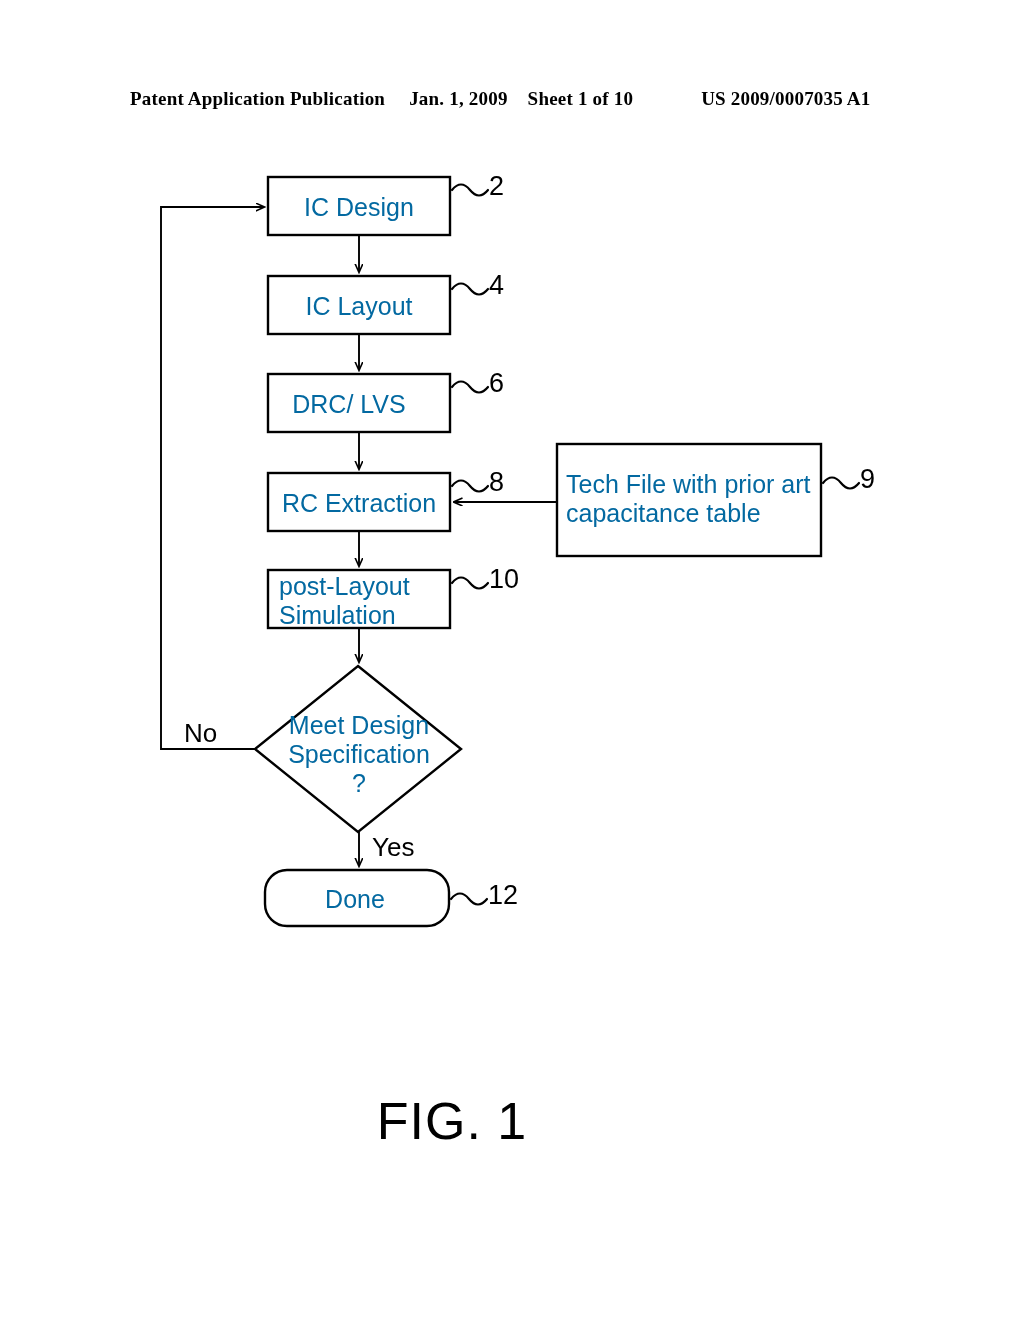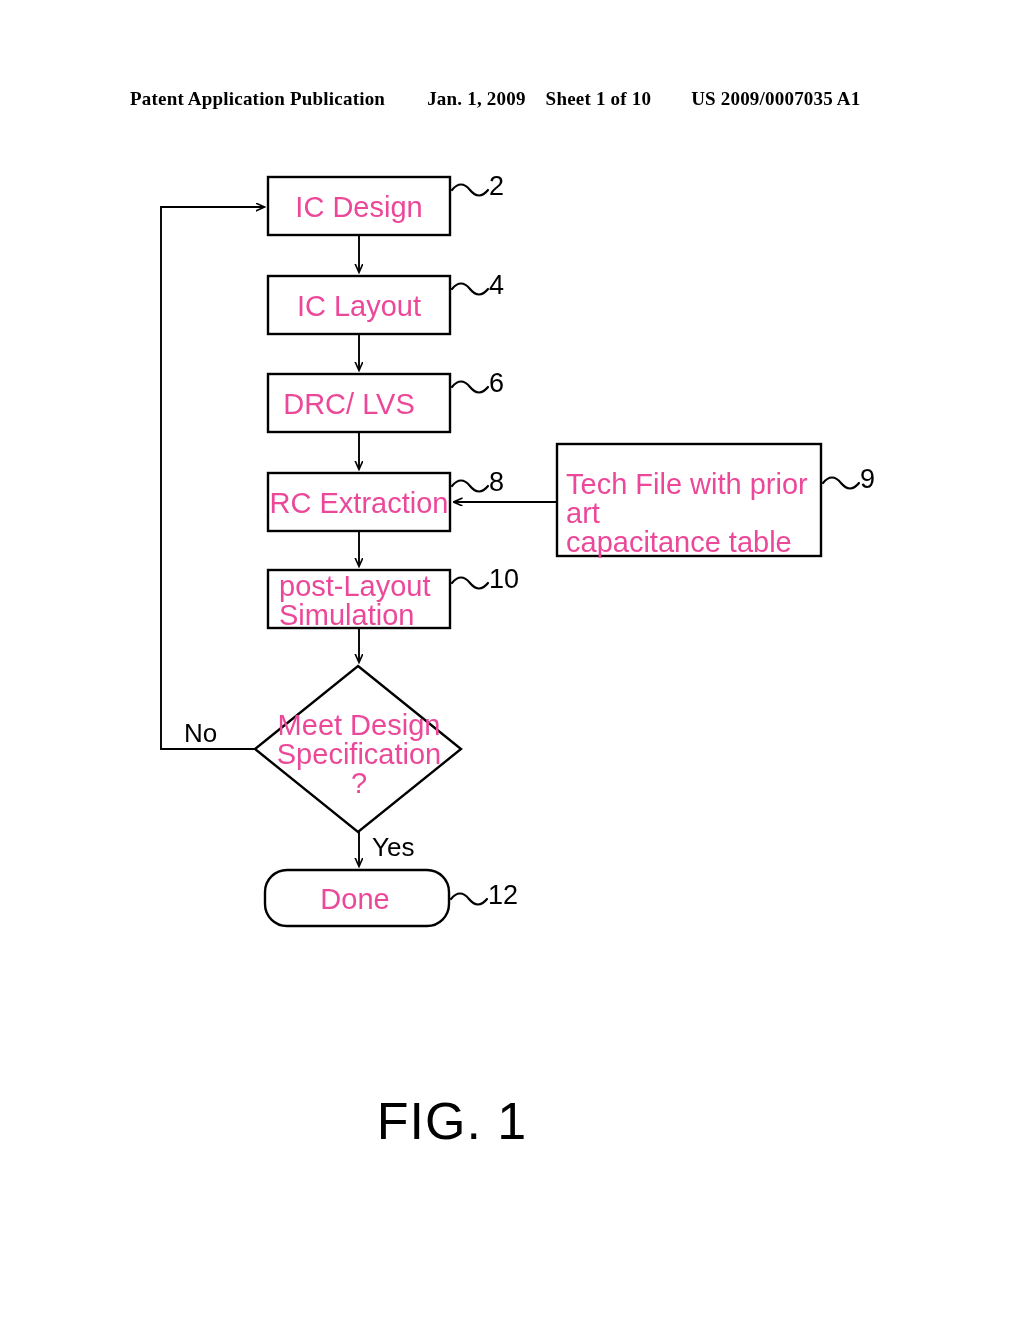--- a/index.html
+++ b/index.html
@@ -30,23 +30,23 @@
     height: 26px;
     font-family: "Liberation Serif", serif;
     font-weight: bold;
     font-size: 19px;
     letter-spacing: 0.2px;
     white-space: nowrap;
     display: flex;
     align-items: baseline;
   }
   .hdr-pub   { }
-  .hdr-date  { margin-left: 42px; }
+  .hdr-date  { margin-left: 24px; }
   .hdr-sheet { margin-left: 20px; }
-  .hdr-num   { margin-left: 40px; }
+  .hdr-num   { margin-left: 68px; }
 
   
   .figure {
     position: absolute;
     top: 0;
     left: 0;
     width: 1024px;
     height: 1320px;
   }
   .figure svg {
@@ -54,23 +54,23 @@
     top: 0;
     left: 0;
     width: 1024px;
     height: 1320px;
   }
 
   
   .node-text {
     position: absolute;
     font-family: "Liberation Sans", sans-serif;
-    font-size: 29px;
+    font-size: 25px;
     line-height: 29px;
-    color: #ec4899;
+    color: #0369a1;
     white-space: pre-line;
   }
   .nt-center {
     text-align: center;
   }
   .nt-left {
     text-align: left;
   }
 
   .ref-num {

